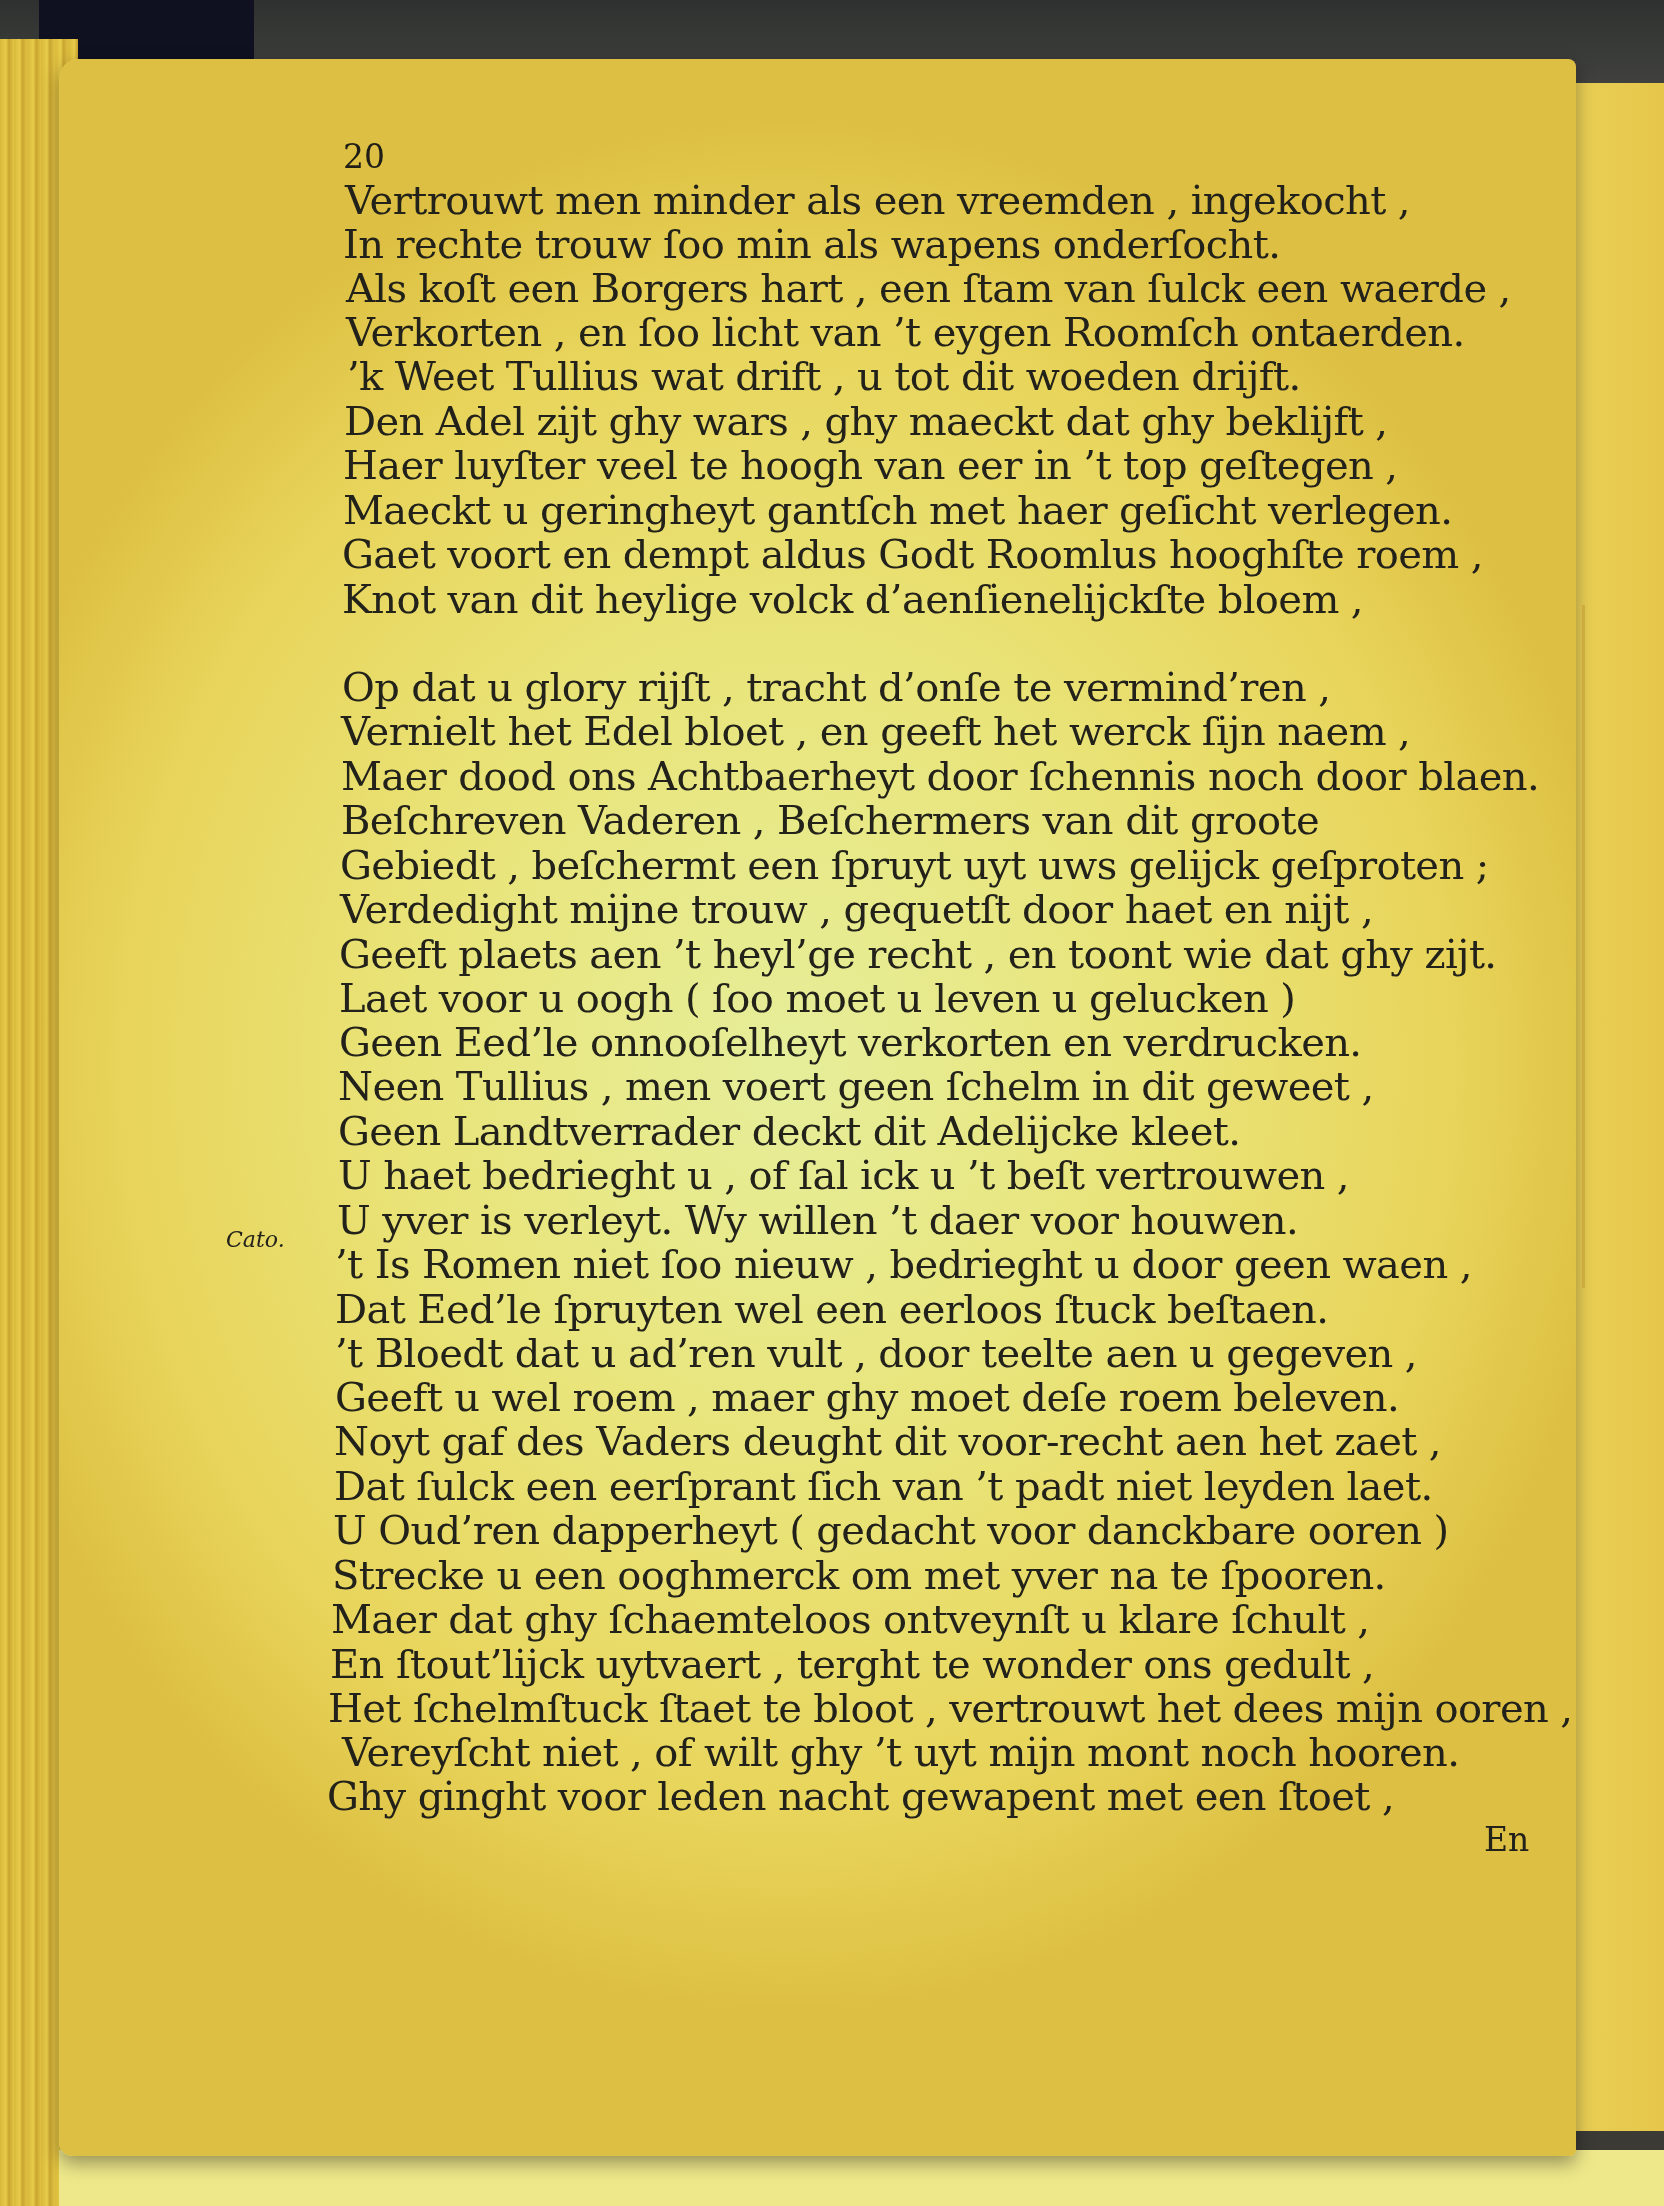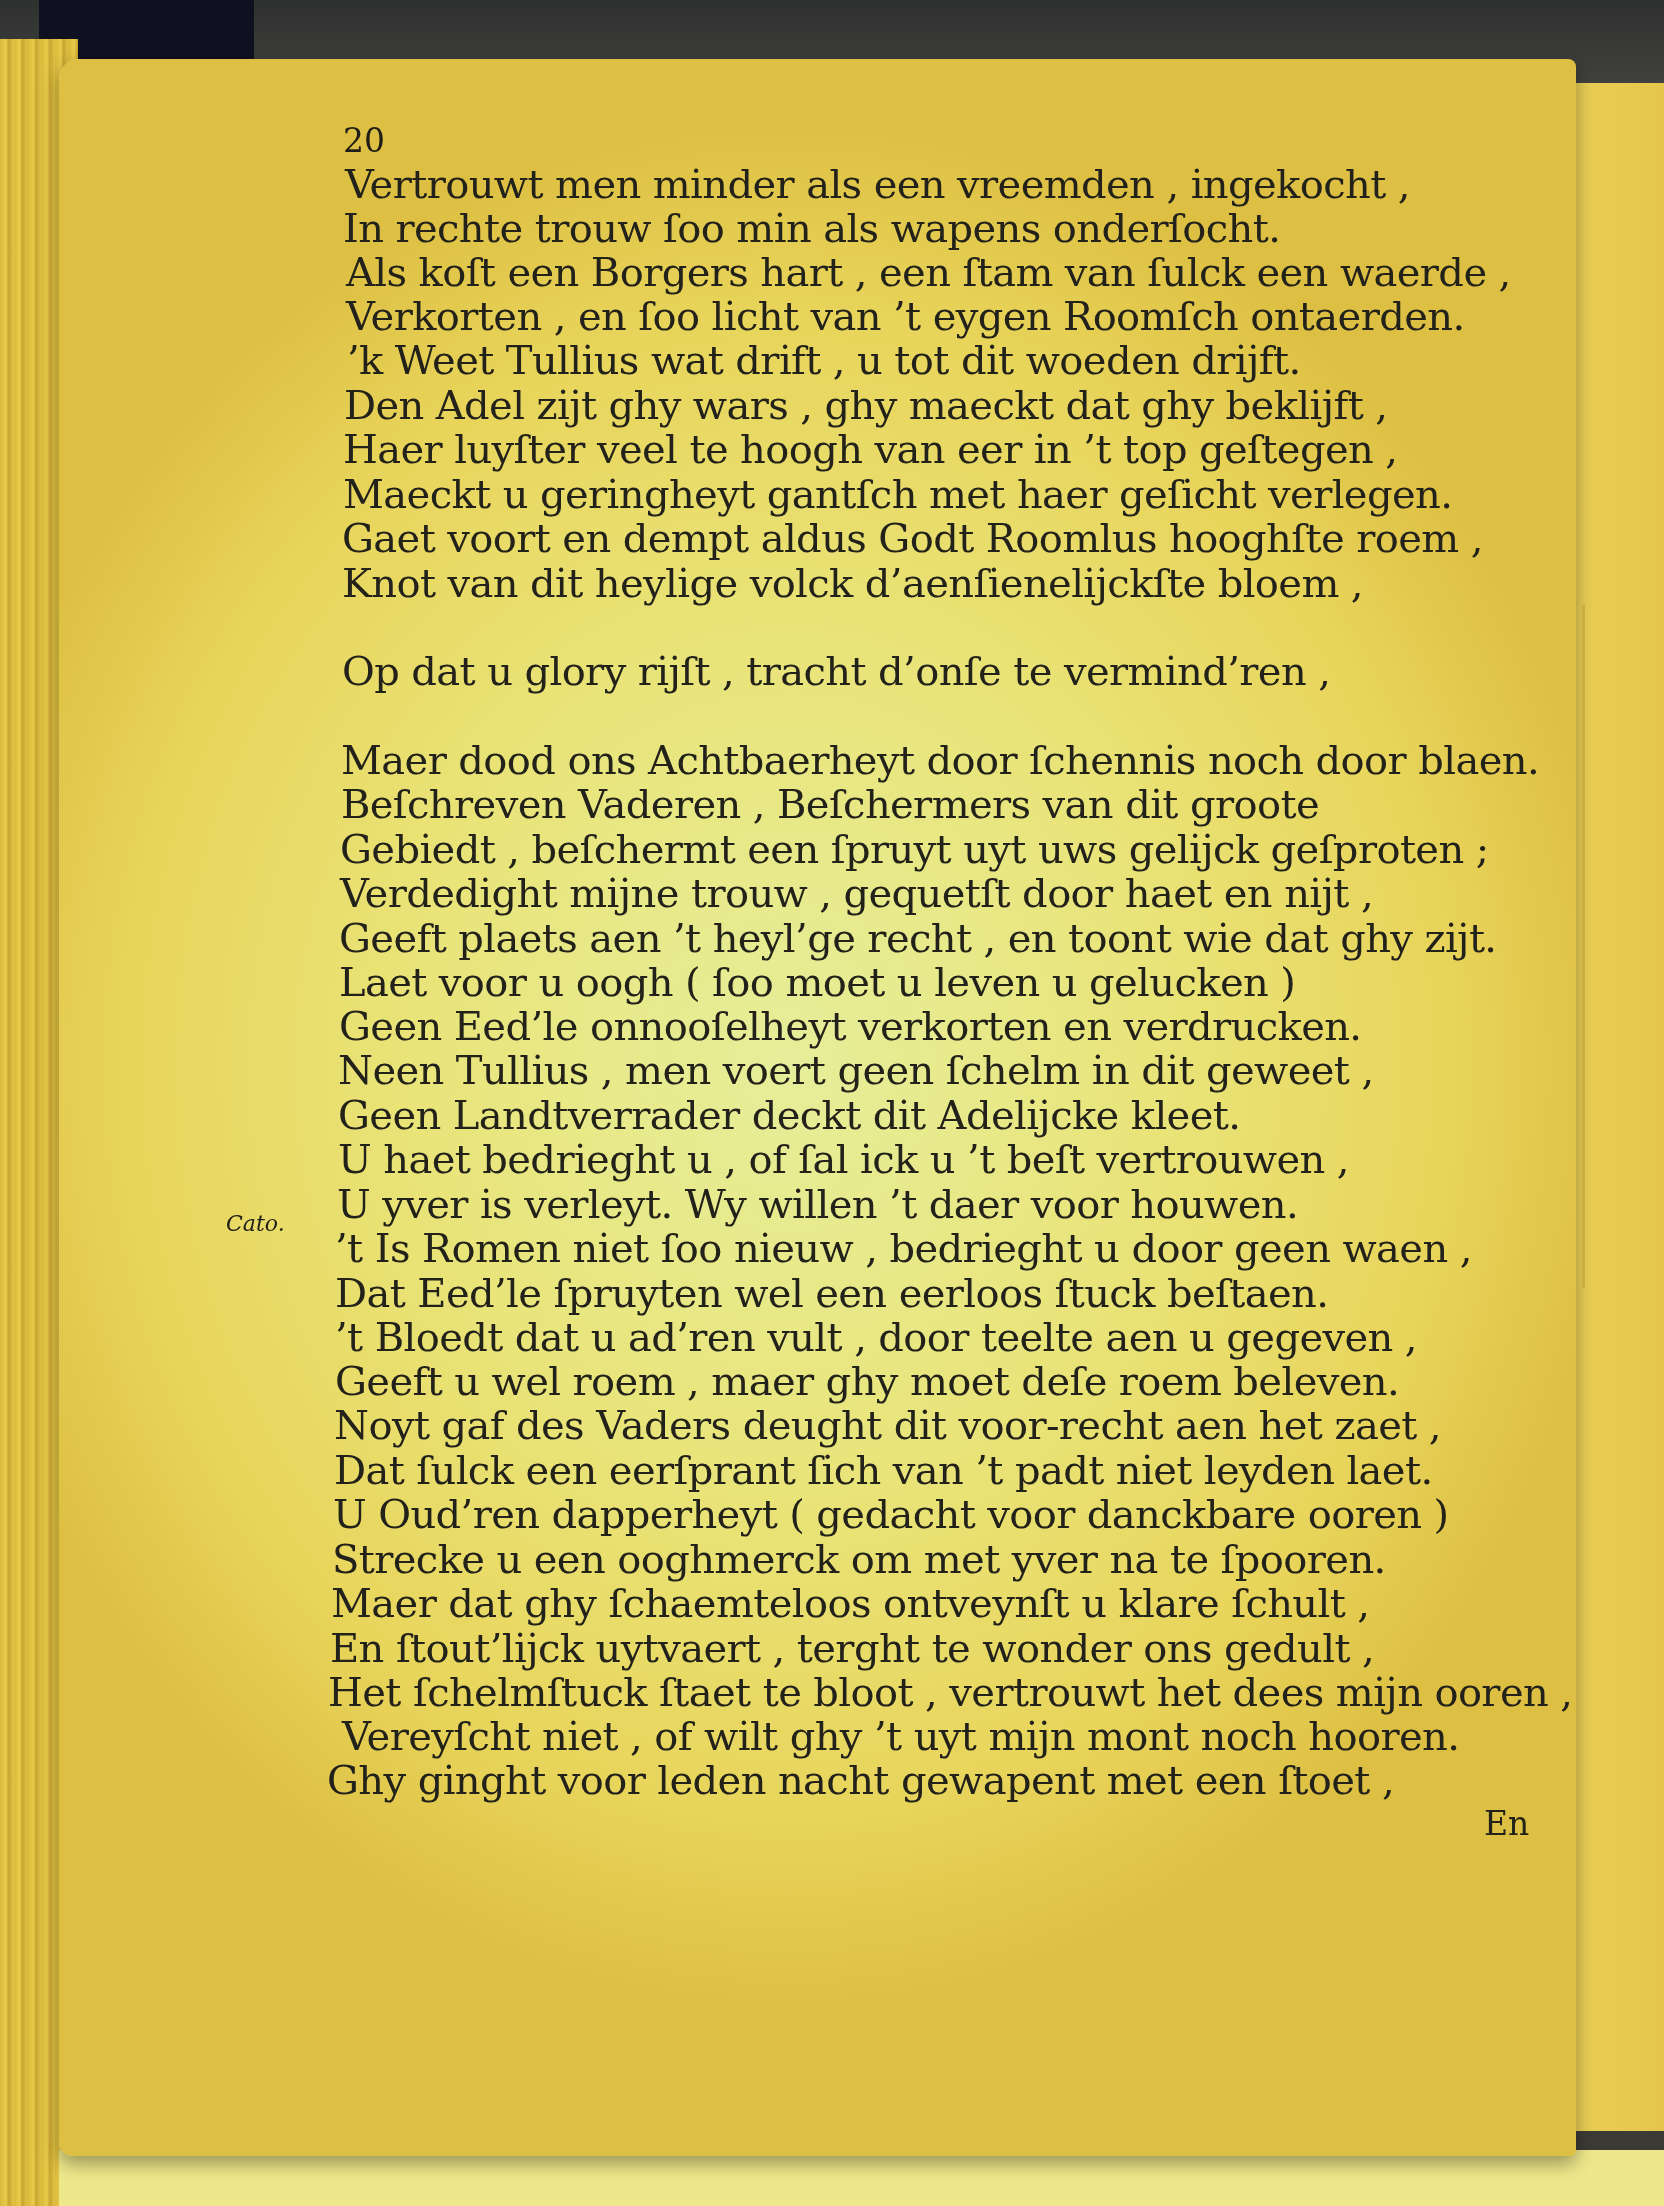--- a/index.html
+++ b/index.html
@@ -33,21 +33,21 @@
   }
   .bottom-strip {
     position:absolute; left:59px; top:2150px; width:1606px; height:56px;
     background:#eee88a;
   }
   .fold-line {
     position:absolute; left:1582px; top:605px; width:2.9px; height:683px;
     background:#c7a33a; opacity:0.7;
   }
   .text-block {
-    position:absolute; left:0; top:0; width:1665px; height:2092px;
+    position:absolute; left:0; top:16px; width:1665px; height:2092px;
   }
   .page-number {
     position:absolute; left:343px; top:121px;
     font-size:33px; color:#1f1d16;
   }
   .verse {
     position:absolute; white-space:nowrap;
     font-size:40px; line-height:1; color:#22211a;
     letter-spacing:-0.6px;
   }
@@ -78,20 +78,21 @@
   <div class="verse" style="left:343px;top:208px;">In rechte trouw ſoo min als wapens onderſocht.</div>
   <div class="verse" style="left:346px;top:252px;">Als koſt een Borgers hart , een ſtam van ſulck een waerde ,</div>
   <div class="verse" style="left:346px;top:296px;">Verkorten , en ſoo licht van ’t eygen Roomſch ontaerden.</div>
   <div class="verse" style="left:347px;top:340px;">’k Weet Tullius wat drift , u tot dit woeden drijft.</div>
   <div class="verse" style="left:344px;top:385px;">Den Adel zijt ghy wars , ghy maeckt dat ghy beklijft ,</div>
   <div class="verse" style="left:343px;top:429px;">Haer luyſter veel te hoogh van eer in ’t top geſtegen ,</div>
   <div class="verse" style="left:343px;top:474px;">Maeckt u geringheyt gantſch met haer geſicht verlegen.</div>
   <div class="verse" style="left:342px;top:518px;">Gaet voort en dempt aldus Godt Roomlus hooghſte roem ,</div>
   <div class="verse" style="left:342px;top:563px;">Knot van dit heylige volck d’aenſienelijckſte bloem ,</div>
   <div class="verse" style="left:342px;top:651px;">Op dat u glory rijſt , tracht d’onſe te vermind’ren ,</div>
+  <div class="verse" style="left:341px;top:695px;">Vernielt het Edel bloet , en geeft het werck ſijn naem ,</div>
   <div class="verse" style="left:341px;top:740px;">Maer dood ons Achtbaerheyt door ſchennis noch door blaen.</div>
   <div class="verse" style="left:341px;top:784px;">Beſchreven Vaderen , Beſchermers van dit groote</div>
   <div class="verse" style="left:340px;top:829px;">Gebiedt , beſchermt een ſpruyt uyt uws gelijck geſproten ;</div>
   <div class="verse" style="left:340px;top:873px;">Verdedight mijne trouw , gequetſt door haet en nijt ,</div>
   <div class="verse" style="left:339px;top:918px;">Geeft plaets aen ’t heyl’ge recht , en toont wie dat ghy zijt.</div>
   <div class="verse" style="left:339px;top:962px;">Laet voor u oogh ( ſoo moet u leven u gelucken )</div>
   <div class="verse" style="left:339px;top:1006px;">Geen Eed’le onnooſelheyt verkorten en verdrucken.</div>
   <div class="verse" style="left:338px;top:1050px;">Neen Tullius , men voert geen ſchelm in dit geweet ,</div>
   <div class="verse" style="left:338px;top:1095px;">Geen Landtverrader deckt dit Adelijcke kleet.</div>
   <div class="verse" style="left:338px;top:1139px;">U haet bedrieght u , of ſal ick u ’t beſt vertrouwen ,</div>

